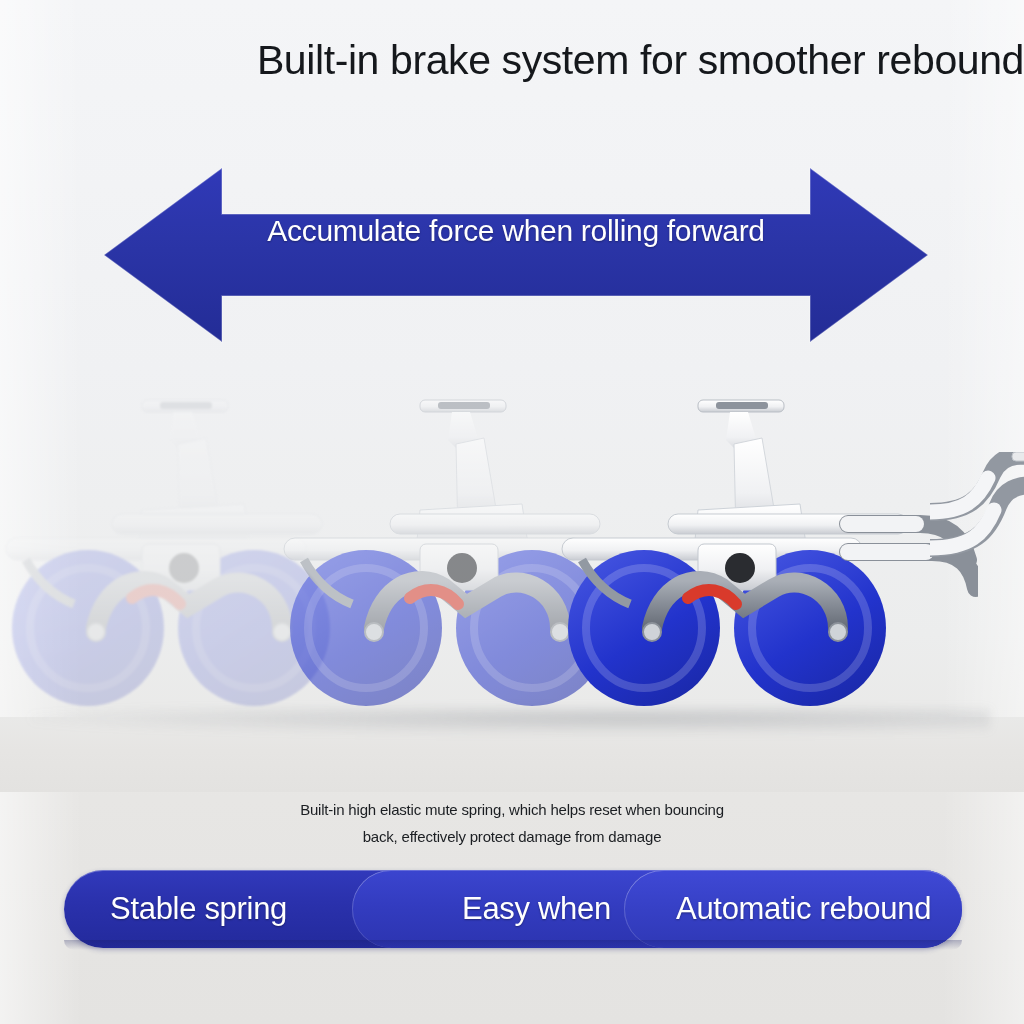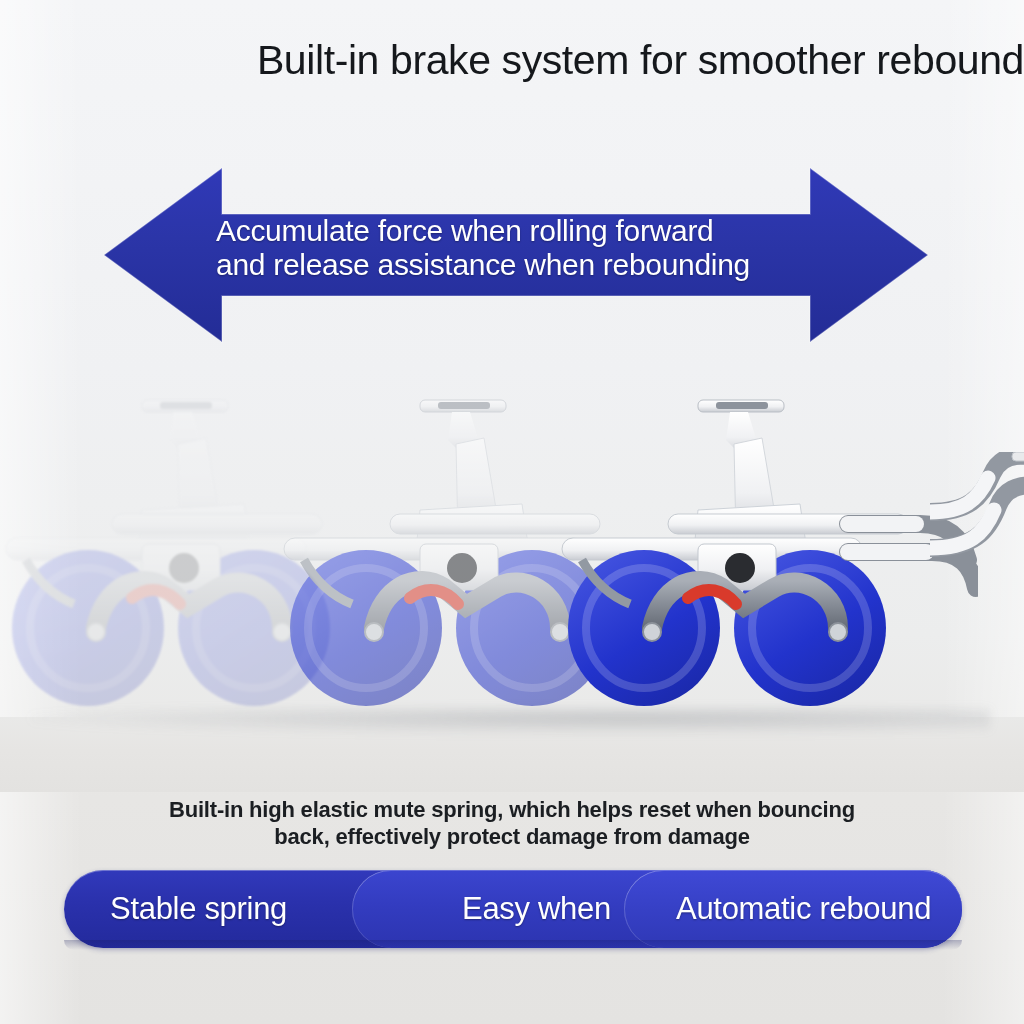--- a/index.html
+++ b/index.html
@@ -27,21 +27,21 @@
     white-space:nowrap;
   }
 
   
   #arrow-wrap{
     position:absolute;left:98px;top:162px;width:836px;height:186px;
   }
   #arrow-svg{position:absolute;left:0;top:0;width:836px;height:186px;display:block;}
   #arrow-text{
     position:absolute;left:118px;top:52px;width:600px;
-    text-align:left;color:#ffffff;
+    text-align:center;color:#ffffff;
     font-size:30px;line-height:34px;font-weight:400;
     letter-spacing:-.3px;
     text-shadow:0 1px 2px rgba(0,0,0,.33);
   }
   #arrow-text .l{display:block;white-space:nowrap;}
 
   
   #photo{
     position:absolute;left:0;top:392px;width:1024px;height:400px;
     overflow:hidden;
@@ -61,21 +61,21 @@
   #unit-c{left:548px;opacity:1;}
   .unit svg{display:block;width:430px;height:400px;}
   
   #bar-tail{position:absolute;left:930px;top:60px;width:110px;height:200px;}
   #bar-tail svg{display:block;}
 
   
   #caption{
     position:absolute;left:112px;top:796px;width:800px;
     text-align:center;color:#1b1e22;
-    font-size:22px;line-height:27px;font-weight:700;
+    font-size:15px;line-height:27px;font-weight:400;
     letter-spacing:-.2px;
   }
   #caption .l{display:block;white-space:nowrap;}
 
   
   #pills{
     position:absolute;left:64px;top:870px;width:898px;height:78px;
   }
   .pill{
     position:absolute;top:0;height:78px;
@@ -124,21 +124,20 @@
           <stop offset="0" stop-color="#3039b8"></stop>
           <stop offset="40%" stop-color="#2b35a8"></stop>
           <stop offset="100%" stop-color="#232c96"></stop>
         </linearGradient>
       </defs>
       <polygon points="6,93 124,6 124,52 712,52 712,6 830,93 712,180 712,134 124,134 124,180" fill="url(#agrad)"></polygon>
       <polygon points="6,93 124,6 124,52 712,52 712,6 830,93 712,180 712,134 124,134 124,180" fill="none" stroke="rgba(255,255,255,.30)" stroke-width="1.5"></polygon>
     </svg>
     <div id="arrow-text">
       <span class="l">Accumulate force when rolling forward</span>
-      <span class="l">and release assistance when rebounding</span>
     </div>
   </div>
 
   <div id="photo">
 
     <div id="floor"></div>
     <div id="floor-shadow"></div>
 
     <div class="unit" id="unit-a">
       <svg viewBox="0 0 430 400">

